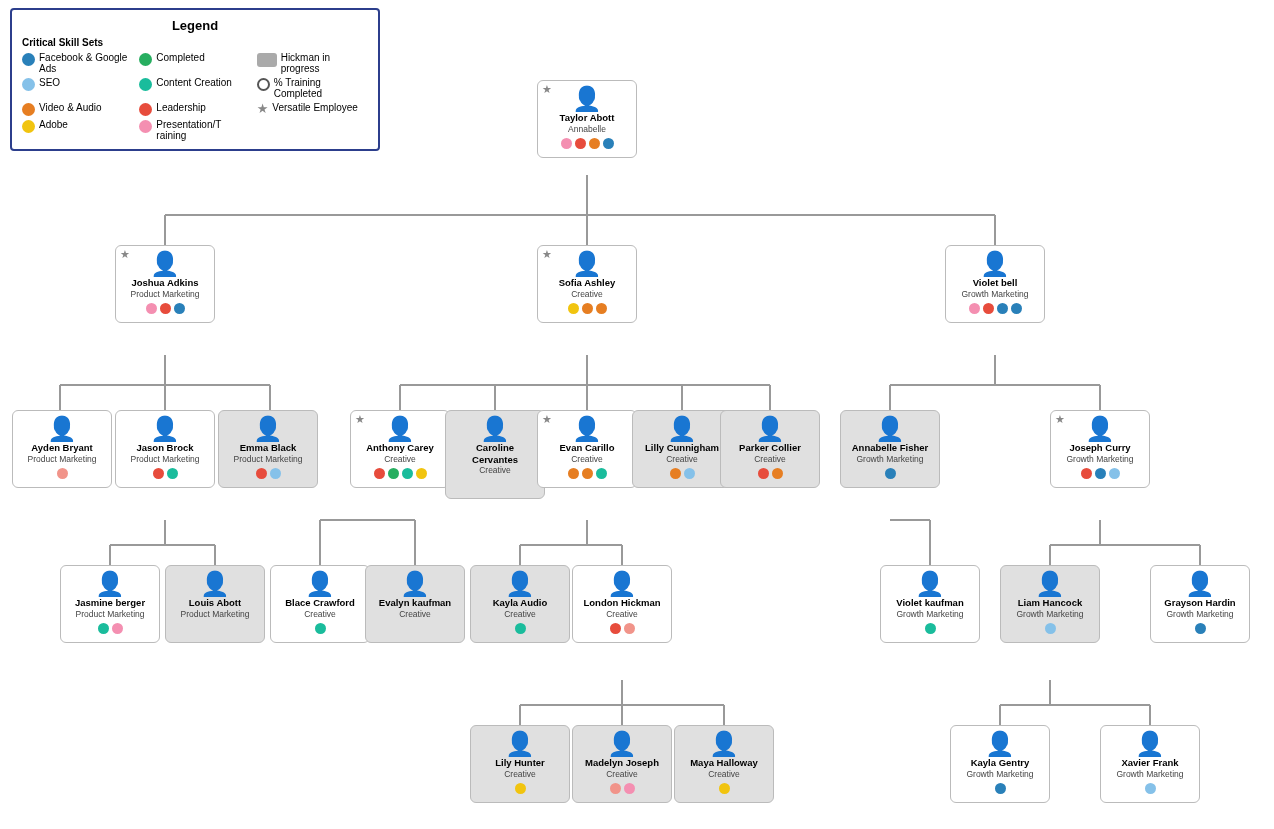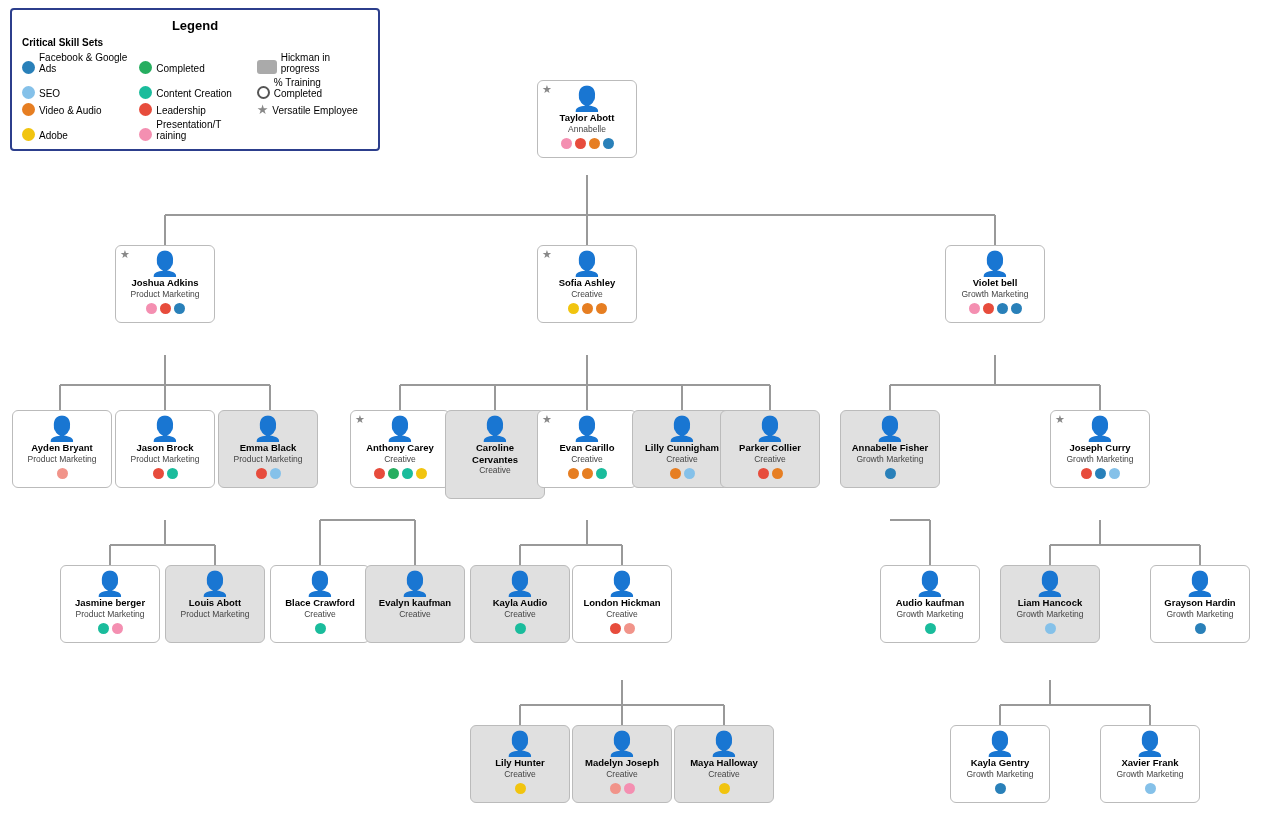--- a/index.html
+++ b/index.html
@@ -40,21 +40,21 @@
       font-size: 10px;
       margin-bottom: 4px;
     }
     .legend-grid {
       display: grid;
       grid-template-columns: 1fr 1fr 1fr;
       gap: 3px 6px;
     }
     .legend-item {
       display: flex;
-      align-items: flex-end;
+      align-items: flex-start;
       gap: 4px;
       font-size: 10px;
     }
     .legend-dot {
       width: 13px;
       height: 13px;
       border-radius: 50%;
       flex-shrink: 0;
       margin-top: 1px;
     }
@@ -472,21 +472,21 @@
       <div class="nm">London Hickman</div>
       <div class="dp">Creative</div>
       <div class="dots">
         <span class="d d-red"></span>
         <span class="d d-salmon"></span>
       </div>
     </div>
 
     <div class="nc" style="left:870px;top:545px;">
       <div class="av avatar-female">👤</div>
-      <div class="nm">Audio kaufman</div>
+      <div class="nm">Violet kaufman</div>
       <div class="dp">Growth Marketing</div>
       <div class="dots">
         <span class="d d-teal"></span>
       </div>
     </div>
 
     <div class="nc gray" style="left:990px;top:545px;">
       <div class="av avatar-male">👤</div>
       <div class="nm">Liam Hancock</div>
       <div class="dp">Growth Marketing</div>

